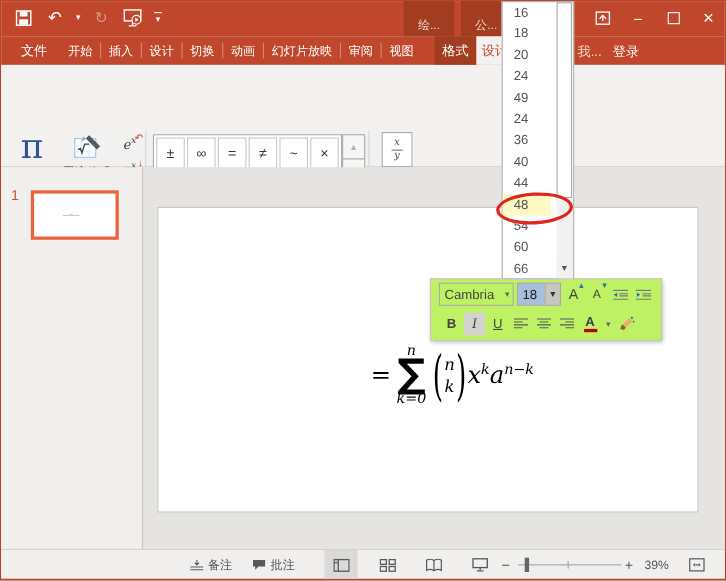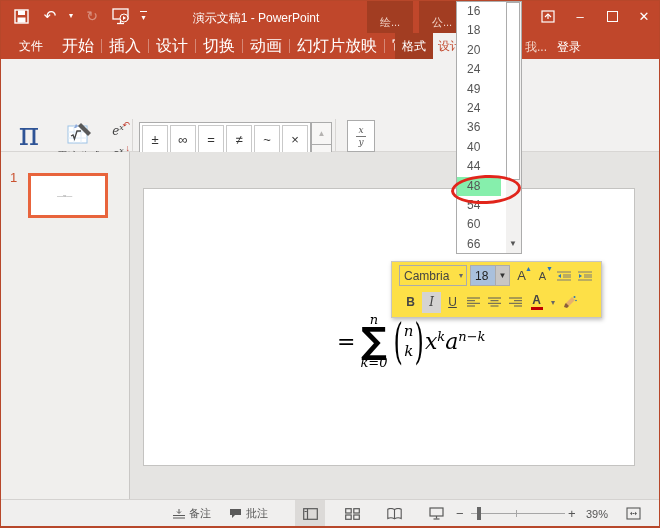--- a/index.html
+++ b/index.html
@@ -19,21 +19,21 @@
   .ctxhdr{position:absolute;top:0;height:32px;background:#A23D22;color:#F2D5CA;
           font-size:11px;display:flex;align-items:flex-end;justify-content:center;
           padding-bottom:3px;box-sizing:border-box;}
   .winbtns{position:absolute;right:4px;top:4px;display:flex;gap:10px;align-items:center;color:#fff;}
   .wbtn{width:22px;height:22px;display:flex;align-items:center;justify-content:center;font-size:13px;}
   
   .tabrow{position:absolute;left:0;top:32px;right:0;height:26px;background:#C0472B;}
   .filetab{position:absolute;left:8px;top:0;width:44px;height:26px;color:#fff;font-size:12px;
            display:flex;align-items:center;justify-content:center;}
   .tabs{position:absolute;left:54px;top:0;height:26px;display:flex;align-items:center;}
-  .tab{padding:0 7px;font-size:16px;color:#fff;white-space:nowrap;}
+  .tab{padding:0 7px;font-size:11px;color:#fff;white-space:nowrap;}
   .tsep{width:1px;height:14px;background:rgba(255,255,255,.35);}
   .ctxformat{position:absolute;left:394px;top:0;width:38px;height:26px;background:#A23D22;
              color:#fff;font-size:12px;display:flex;align-items:center;justify-content:center;}
   .ctxactive{position:absolute;left:432px;top:0;width:34px;height:26px;background:#F2F1F0;
              color:#C2482C;font-size:12px;display:flex;align-items:center;justify-content:center;}
   .tellme{position:absolute;left:524px;top:6px;color:#F2D5CA;font-size:12px;}
   .signin{position:absolute;left:556px;top:6px;color:#fff;font-size:12px;}
   .sharebox{position:absolute;left:588px;top:0;width:70px;height:26px;background:#AD4226;
             color:#fff;font-size:12px;display:flex;align-items:center;justify-content:center;gap:4px;}
   
@@ -90,30 +90,30 @@
   .binom{display:flex;align-items:center;}
   .bparen{font-size:24px;transform:scaleY(2.05);padding:0 1px;font-weight:300;}
   .bstack{display:flex;flex-direction:column;align-items:center;font-size:15px;
           font-style:italic;line-height:1.3;}
   .terms{margin-left:0;font-style:italic;font-size:22px;}
   .terms sup{font-size:13px;}
   
   .sizedd{position:absolute;left:455px;top:0;width:66px;height:253px;background:#fff;
           border:1px solid #ACACAC;box-sizing:border-box;z-index:50;}
   .dditem{height:19.4px;line-height:19.4px;padding-left:10px;font-size:12px;color:#555;width:34px;}
-  .dditem.sel{background:#86efac;}
+  .dditem.sel{background:#fef9c3;}
   .ddscroll{position:absolute;right:0;top:0;width:15px;height:100%;background:#F2F1F0;}
   .ddthumb{position:absolute;left:0;top:0;width:14px;height:178px;background:#fff;
            border:1px solid #ACACAC;box-sizing:border-box;}
   .ddarrow{position:absolute;left:0;bottom:1px;width:14px;height:17px;background:#F2F1F0;
            display:flex;align-items:center;justify-content:center;font-size:8px;color:#555;}
   .redellipse{position:absolute;left:450px;top:174px;width:64px;height:23px;
               border:3px solid #E1251B;border-radius:50%;transform:rotate(-3deg);z-index:60;}
   
-  .minitb{position:absolute;left:390px;top:260px;width:211px;height:57px;background:#fde047;
+  .minitb{position:absolute;left:390px;top:252px;width:211px;height:57px;background:#bef264;
           border:1px solid #C7C5C3;box-shadow:1px 2px 4px rgba(0,0,0,.25);z-index:40;
           box-sizing:border-box;}
   .mrow{display:flex;align-items:center;height:27px;padding-left:7px;}
   .fontcombo{width:68px;height:21px;border:1px solid #ABABAB;display:flex;align-items:center;
              font-size:12px;color:#444;padding-left:4px;box-sizing:border-box;justify-content:space-between;}
   .fontcombo .caret2{font-size:8px;color:#666;padding-right:3px;}
   .sizebox{width:25px;height:21px;border:1px solid #ABABAB;border-right:none;background:#A9C0DC;
            font-size:12px;color:#222;display:flex;align-items:center;padding-left:4px;
            box-sizing:border-box;margin-left:3px;}
   .sizebtn{width:15px;height:21px;background:#C8C6C4;border:1px solid #ABABAB;display:flex;
@@ -166,21 +166,20 @@
           <circle cx="12" cy="10" r="4" fill="#C0472B" stroke="#fff" stroke-width="1"></circle>
           <path d="M11 8 L14 10 L11 12 Z" fill="#fff"></path>
         </svg>
       </span>
       <span class="qcust">
         <span class="bar"></span>
           <span class="caret">▾</span>
       </span>
     </div>
 
-    <div class="apptitle">演示文稿1 - PowerPoint</div>
 
     <div class="ctxhdr" style="left:366px;width:46px;">
       <span>绘...</span>
     </div>
     <div class="ctxhdr" style="left:418px;width:46px;">
       <span>公...</span>
     </div>
 
     <div class="winbtns">
       <span class="wbtn">

